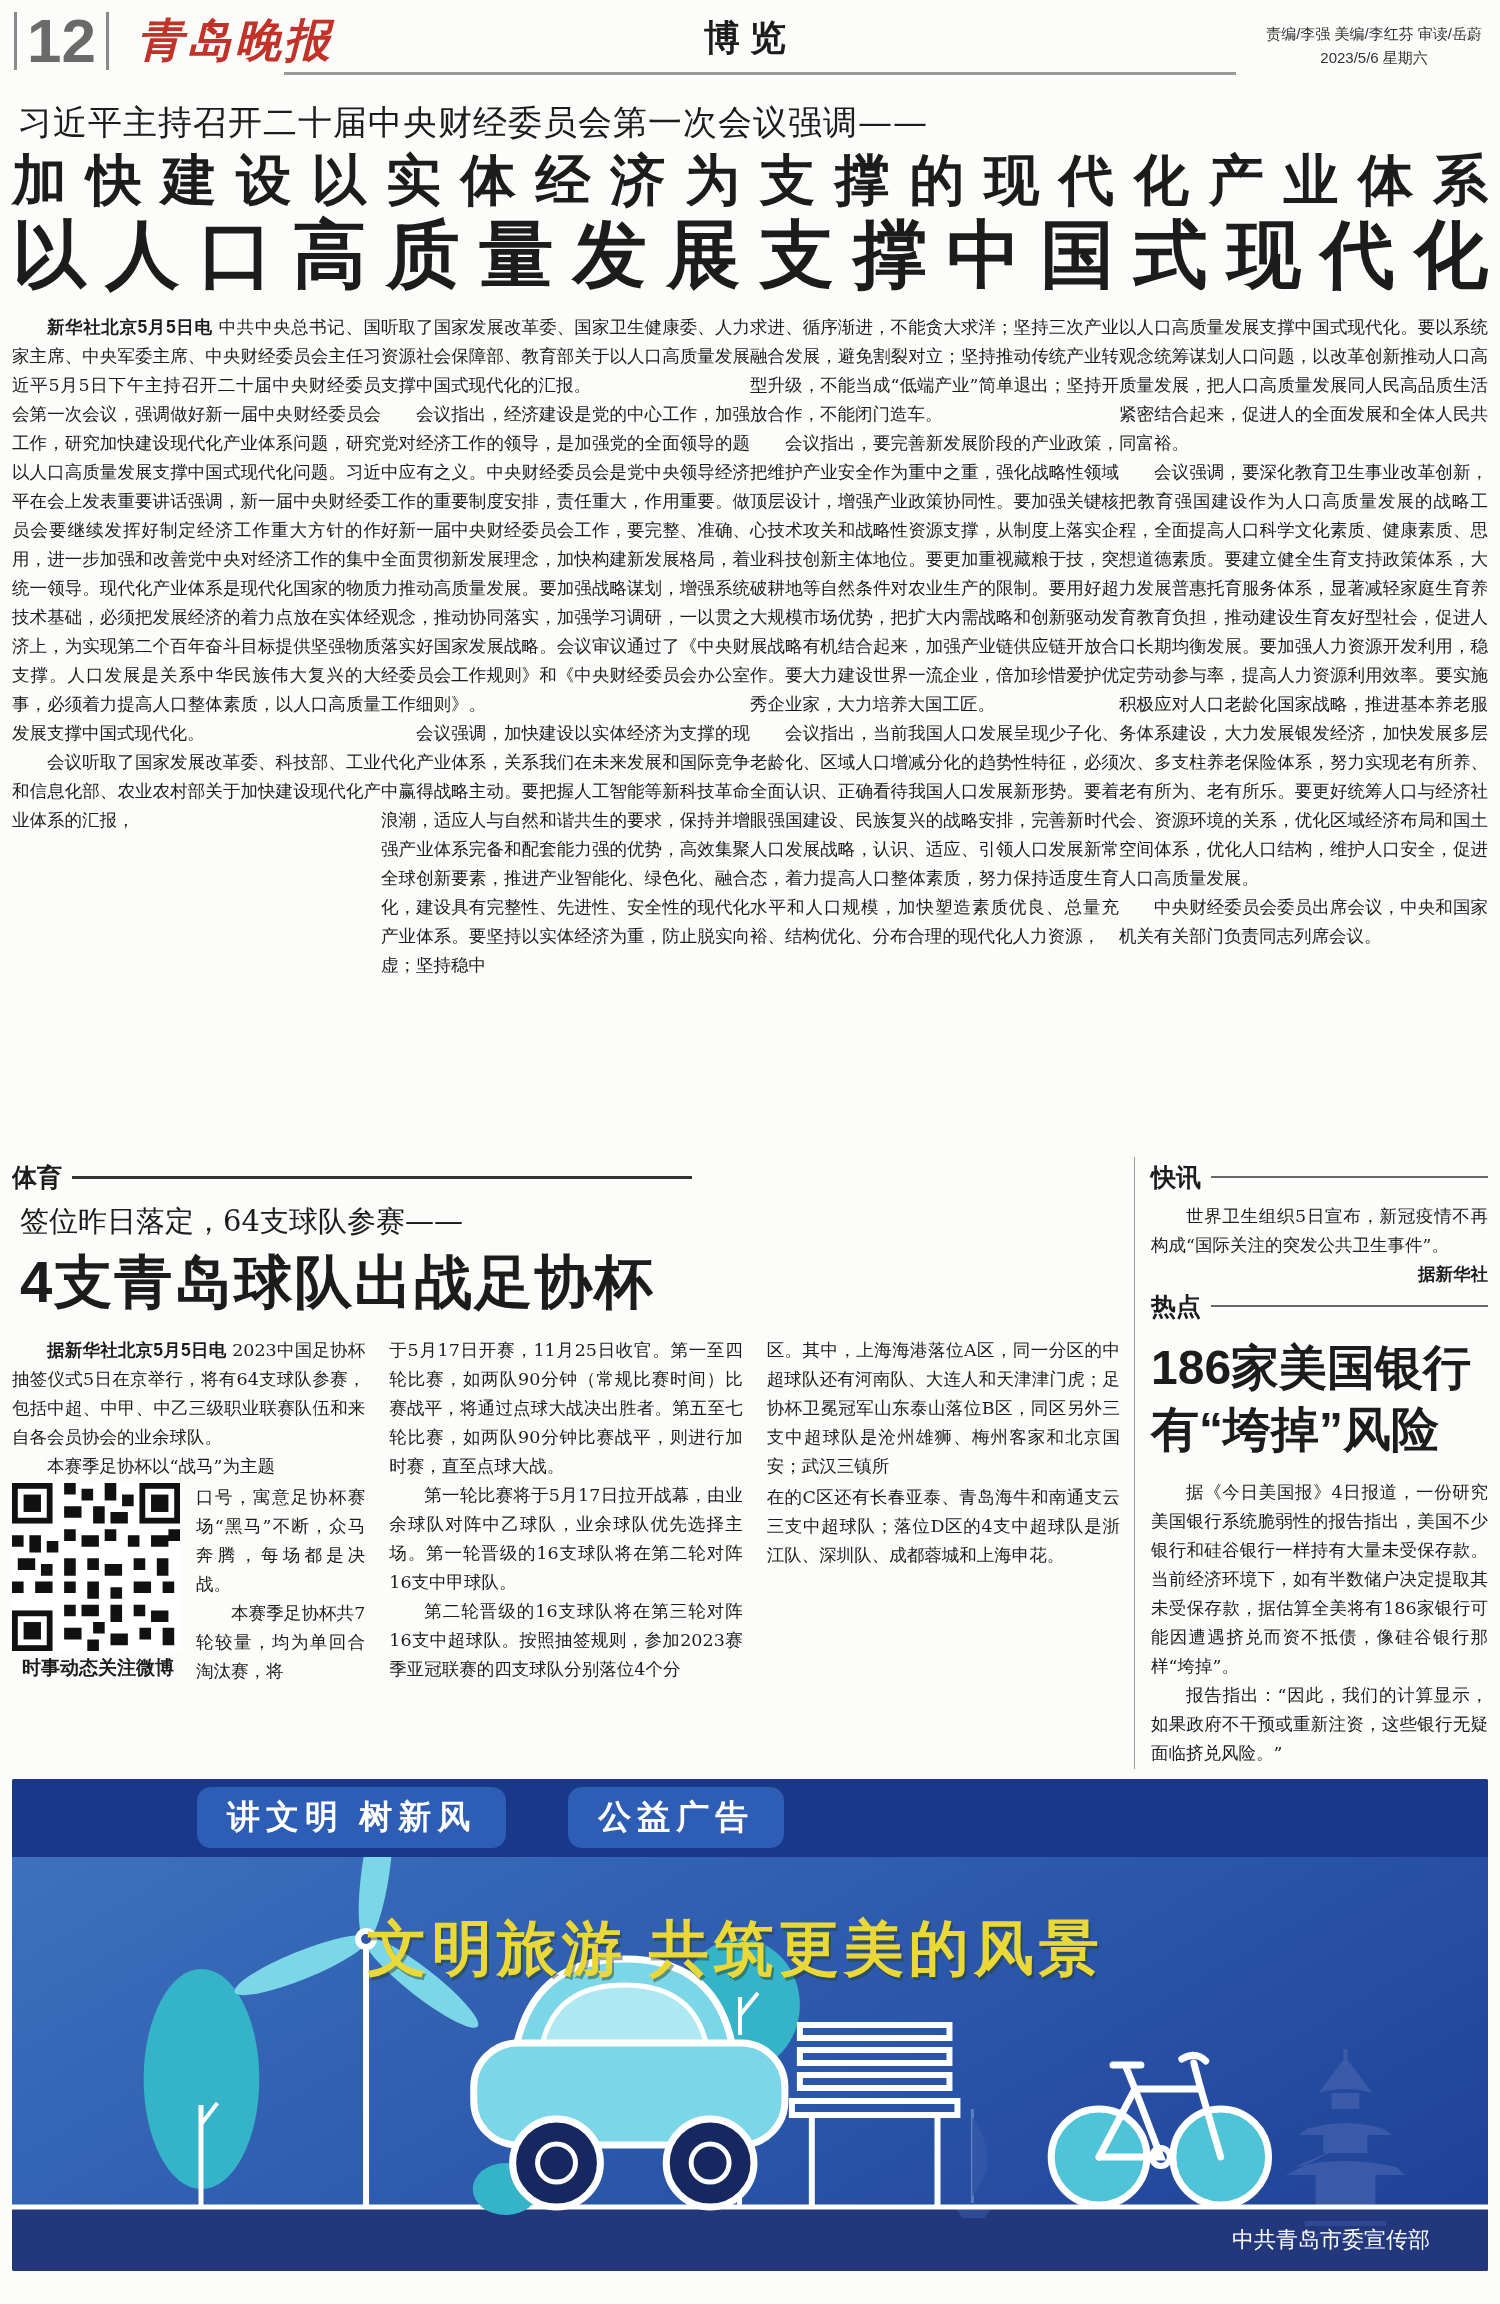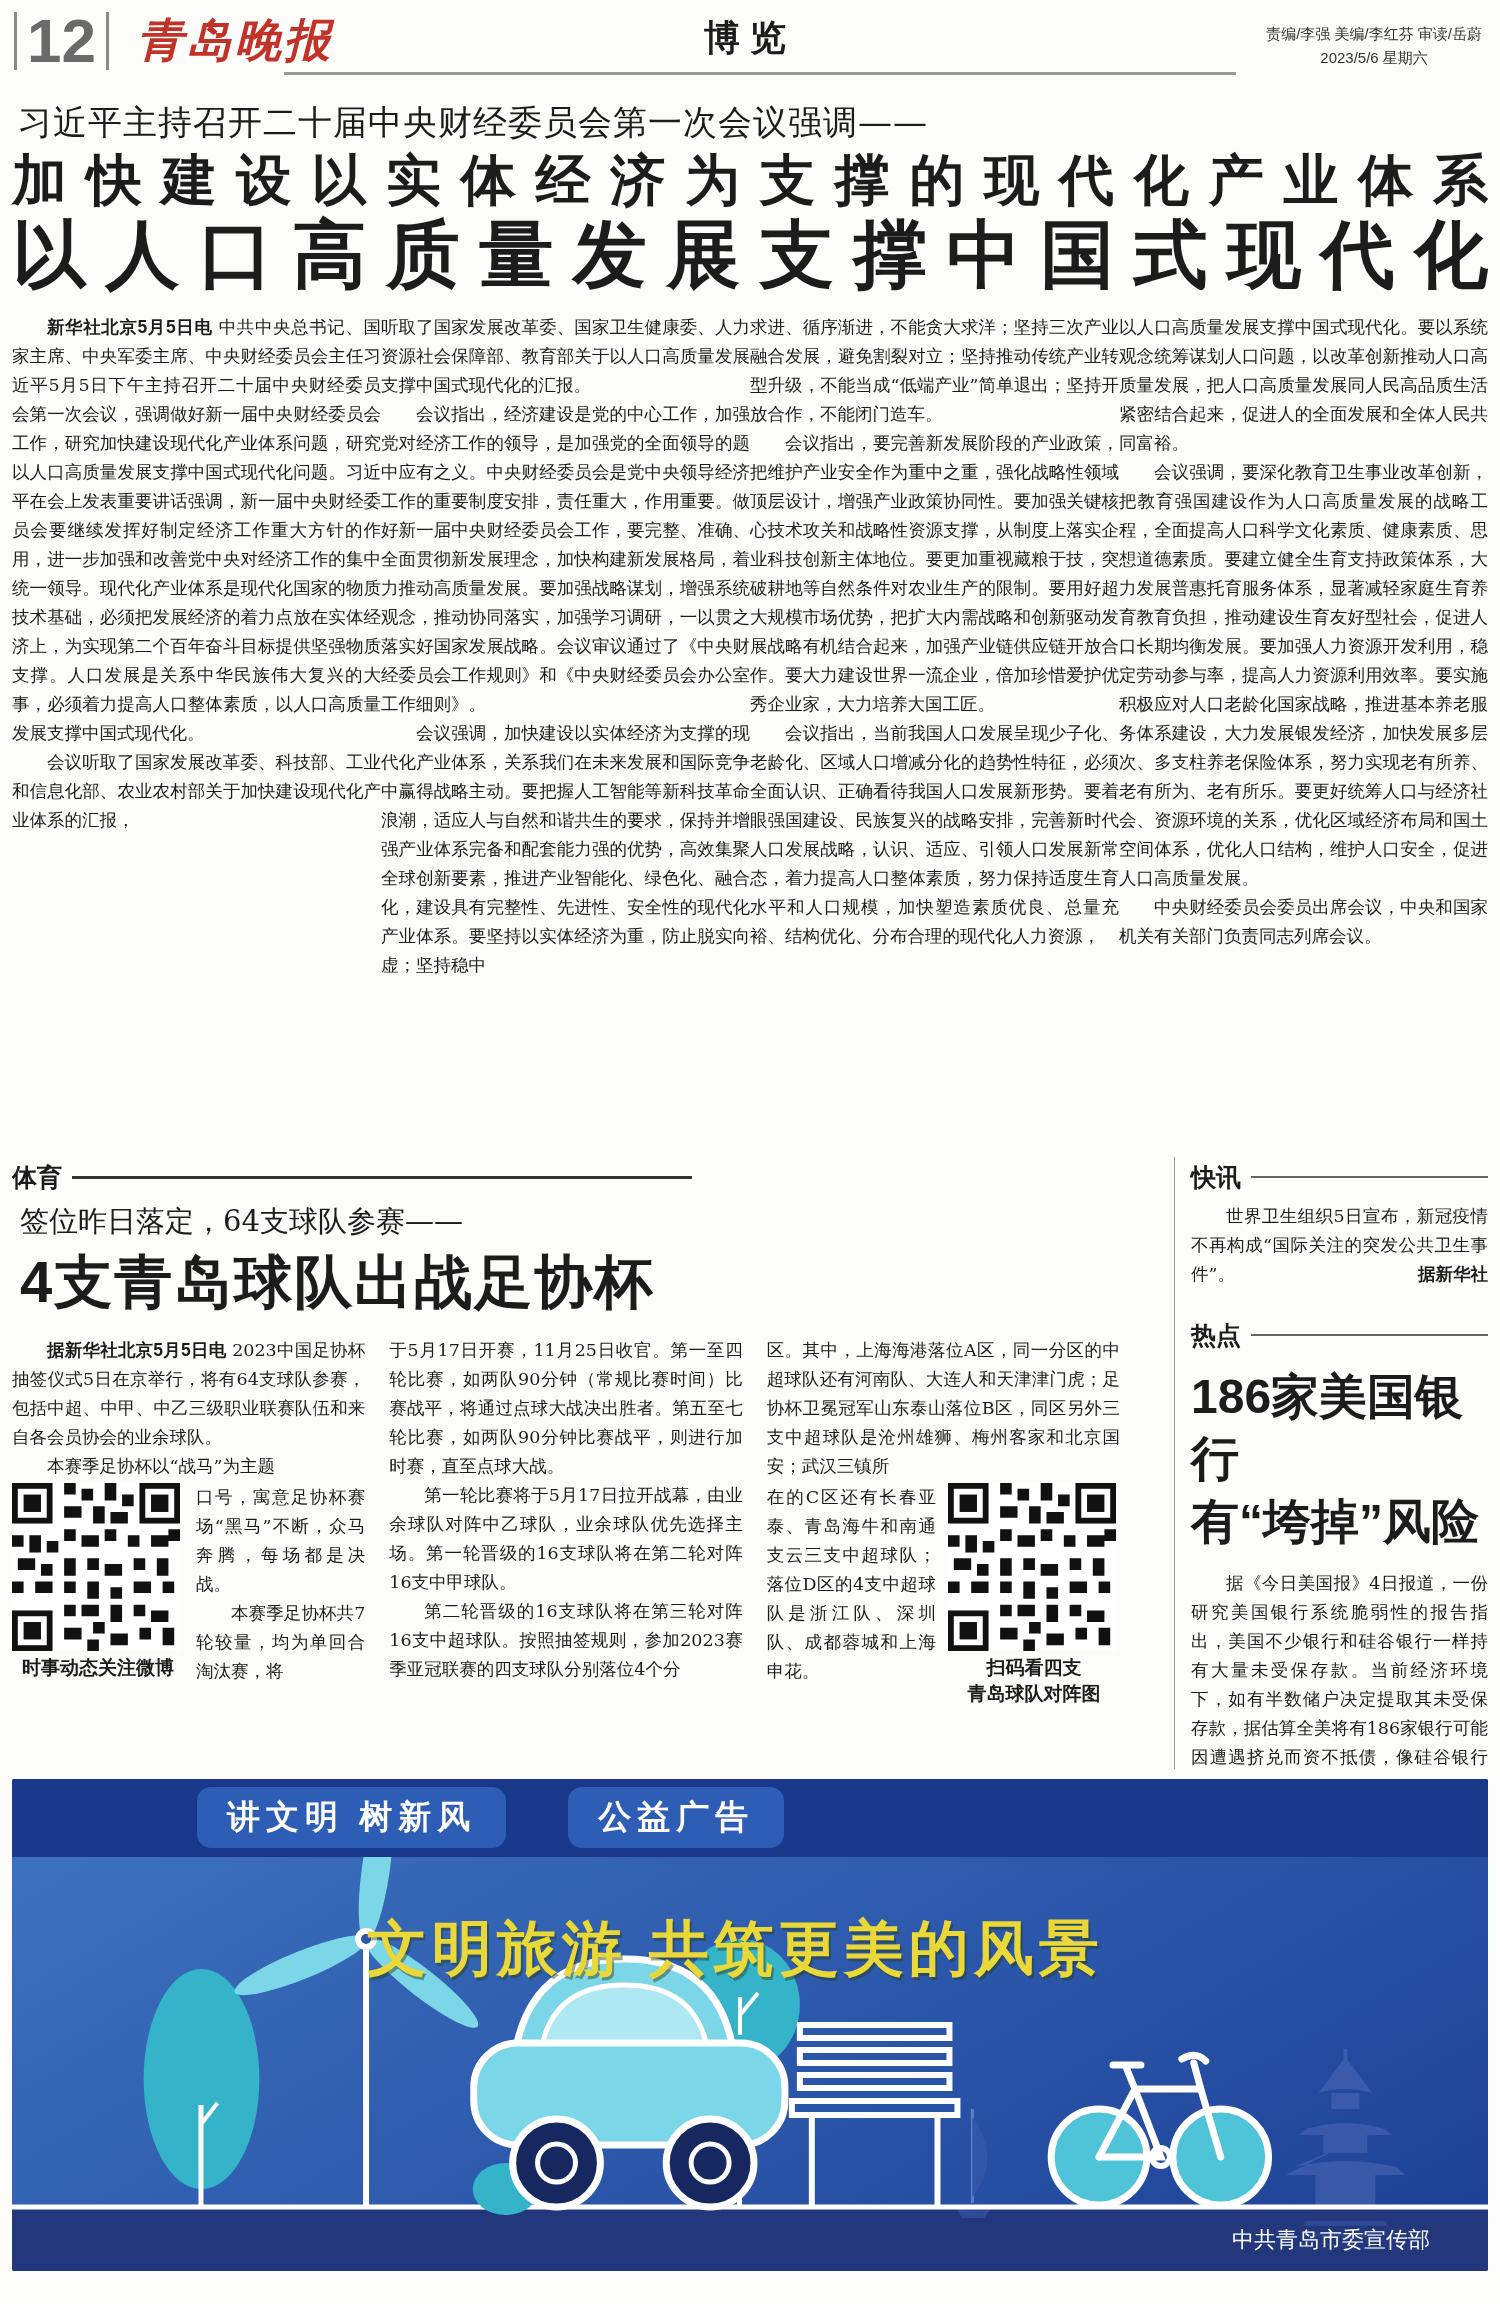--- a/index.html
+++ b/index.html
@@ -23,21 +23,21 @@
       text-align:justify;text-align-last:justify;}
   .h2{font-family:"DejaVu Serif",serif;font-weight:bold;font-size:74px;line-height:1.1;
       text-align:justify;text-align-last:justify;margin-top:2px;}
   
   .cols{display:flex;margin-top:18px;height:838px;overflow:hidden;}
   .col{flex:1;font-size:17.5px;line-height:29px;text-align:justify;}
   .col p{margin:0;text-indent:2em;}
   .col p.cont{text-indent:0;}
   .dl{font-weight:bold;font-family:"Liberation Sans",sans-serif;}
   
-  .lower{display:flex;margin-top:6px;height:612px;overflow:hidden;gap:40px;}
+  .lower{display:flex;margin-top:6px;height:612px;overflow:hidden;}
   .sports{width:1108px;padding-right:14px;}
   .rail{flex:1;border-left:1px solid #9a9a9a;padding-left:16px;}
   .label-row{display:flex;align-items:center;gap:10px;margin:4px 0 8px 0;}
   .label{font-family:"Liberation Sans",sans-serif;font-weight:bold;font-size:25px;white-space:nowrap;}
   .label-rule{height:3px;background:#333;flex:0 0 620px;}
   .rail .label-rule{flex:1;height:2px;background:#666;}
   .s-kicker{font-size:29px;margin:6px 0 2px 8px;}
   .s-h1{font-family:"Liberation Sans",sans-serif;font-weight:bold;font-size:58px;letter-spacing:2px;margin:2px 0 14px 8px;}
   .s-cols{display:flex;gap:24px;height:430px;overflow:hidden;}
   .s-col{flex:1;font-size:17.5px;line-height:29px;text-align:justify;}
@@ -172,29 +172,20 @@
           <p class="cont">于5月17日开赛，11月25日收官。第一至四轮比赛，如两队90分钟（常规比赛时间）比赛战平，将通过点球大战决出胜者。第五至七轮比赛，如两队90分钟比赛战平，则进行加时赛，直至点球大战。</p>
           <p>第一轮比赛将于5月17日拉开战幕，由业余球队对阵中乙球队，业余球队优先选择主场。第一轮晋级的16支球队将在第二轮对阵16支中甲球队。</p>
           <p>第二轮晋级的16支球队将在第三轮对阵16支中超球队。按照抽签规则，参加2023赛季亚冠联赛的四支球队分别落位4个分</p>
         </div>
         <div class="s-col">
           <p class="cont">区。其中，上海海港落位A区，同一分区的中超球队还有河南队、大连人和天津津门虎；足协杯卫冕冠军山东泰山落位B区，同区另外三支中超球队是沧州雄狮、梅州客家和北京国安；武汉三镇所</p>
           <div class="wrap-row">
             <div class="narrow">
               <p class="cont">在的C区还有长春亚泰、青岛海牛和南通支云三支中超球队；落位D区的4支中超球队是浙江队、深圳队、成都蓉城和上海申花。</p>
             </div>
-            <div class="qrbox">
-              <svg class="qr" viewBox="0 0 29 29">
-                  <use href="#qrsym"></use>
-                </svg>
-              <div class="qr-cap">
-                <div>扫码看四支</div>
-                <div>青岛球队对阵图</div>
-              </div>
-            </div>
           </div>
         </div>
       </div>
     </div>
 
     <aside class="rail">
       <div class="label-row">
         <span class="label">快讯</span>
         <span class="label-rule"></span>
       </div>

